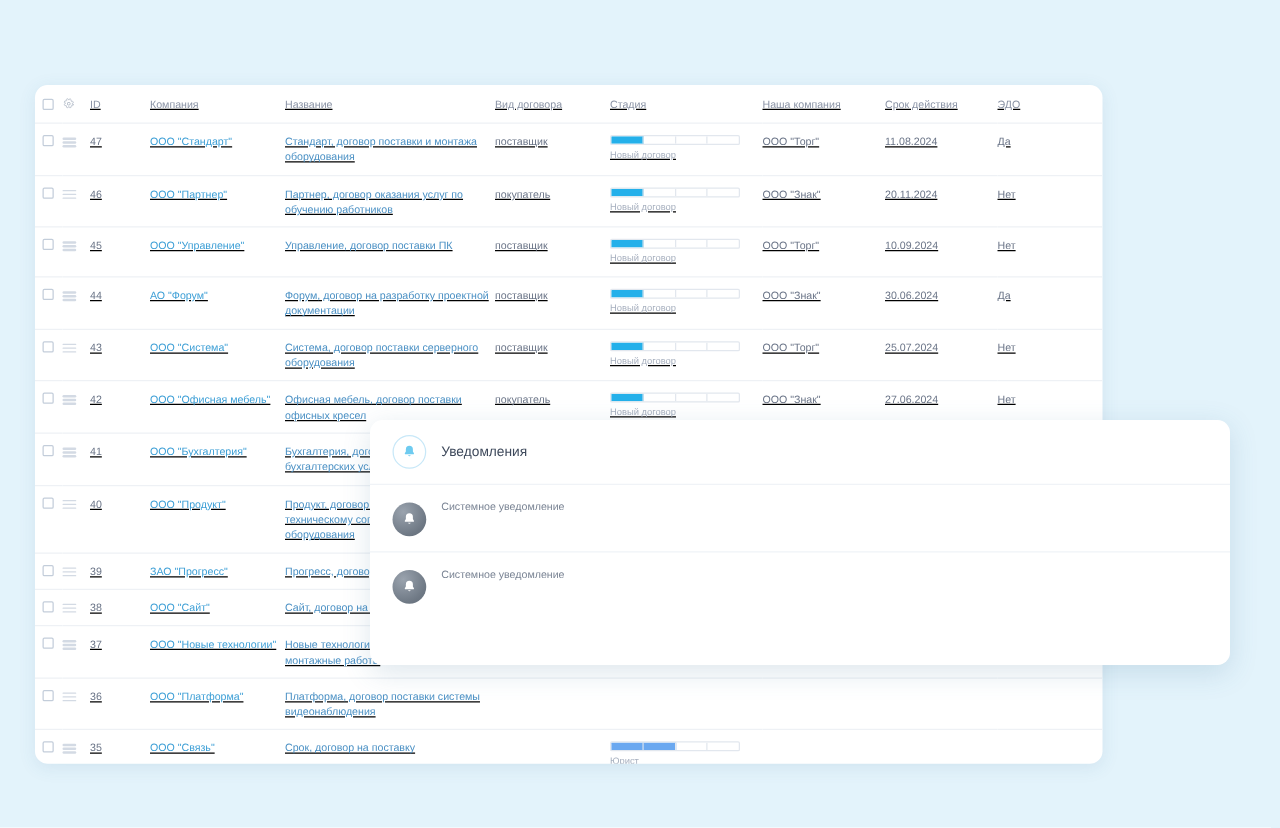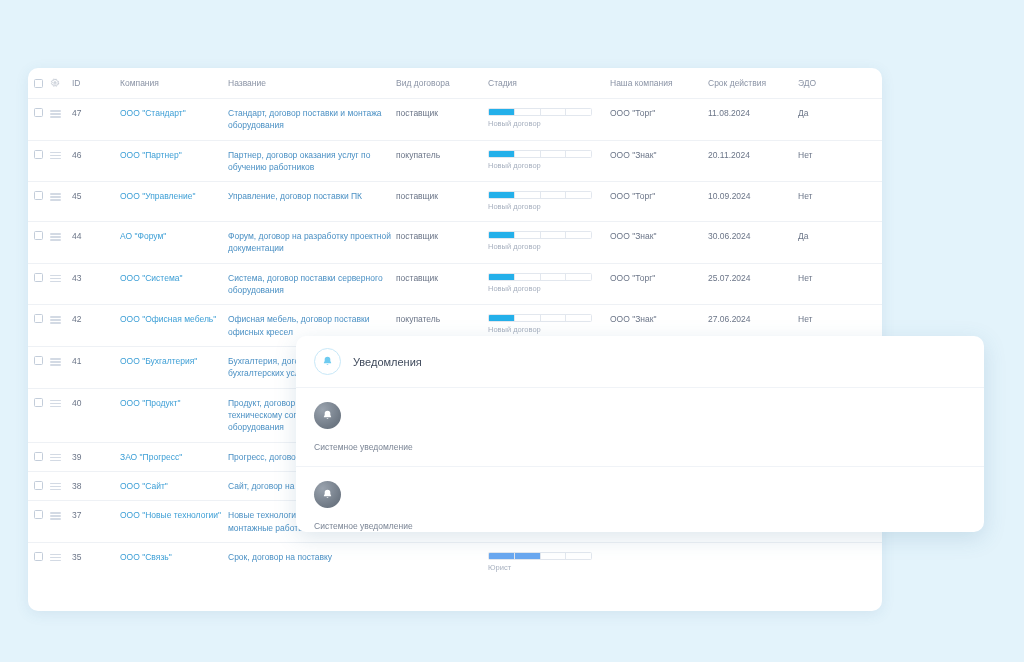--- a/index.html
+++ b/index.html
@@ -23,20 +23,21 @@
     background: #ffffff;
     border-radius: 10px;
     box-shadow: 0 3px 14px rgba(60,110,150,0.10);
     overflow: hidden;
   }
 
   table.grid {
     width: 100%;
     border-collapse: collapse;
     table-layout: fixed;
+    text-decoration: underline;
   }
 
   table.grid col.c-chk   { width: 22px; }
   table.grid col.c-grip  { width: 22px; }
   table.grid col.c-id    { width: 48px; }
   table.grid col.c-comp  { width: 108px; }
   table.grid col.c-name  { width: 168px; }
   table.grid col.c-kind  { width: 92px; }
   table.grid col.c-stage { width: 122px; }
   table.grid col.c-our   { width: 98px; }
@@ -154,21 +155,20 @@
     font-size: 11px;
     color: #3f4a5c;
   }
 
   .notif-item {
     display: flex;
     align-items: flex-start;
     gap: 12px;
     padding: 11px 16px 12px 18px;
     border-bottom: 1px solid #f0f3f7;
-    flex-direction: column;
   }
   .notif-item:last-child { border-bottom: none; }
   .bell-solid {
     width: 27px; height: 27px;
     border-radius: 50%;
     background: radial-gradient(circle at 32% 28%, #9aa3ae 0%, #6e7884 70%, #626c78 100%);
     display: flex; align-items: center; justify-content: center;
     flex: 0 0 auto;
     margin-top: 3px;
   }
@@ -520,20 +520,40 @@
           <td class="pad-l">
             <span class="cbx"></span>
           </td>
           <td>
             <span class="grip">
               <i></i>
               <i></i>
               <i></i>
             </span>
           </td>
+          <td class="cell-id">36</td>
+          <td class="cell-company">ООО "Платформа"</td>
+          <td class="cell-name">Платформа, договор поставки системы видеонаблюдения</td>
+          <td class="cell-kind"></td>
+          <td></td>
+          <td class="cell-our"></td>
+          <td class="cell-term"></td>
+          <td class="cell-edo"></td>
+        </tr>
+        <tr>
+          <td class="pad-l">
+            <span class="cbx"></span>
+          </td>
+          <td>
+            <span class="grip">
+              <i></i>
+              <i></i>
+              <i></i>
+            </span>
+          </td>
           <td class="cell-id">35</td>
           <td class="cell-company">ООО "Связь"</td>
           <td class="cell-name">Срок, договор на поставку</td>
           <td class="cell-kind"></td>
           <td>
             <div class="stage">
               <div class="segbar">
                 <div class="seg f-law"></div>
                 <div class="seg f-law"></div>
                 <div class="seg"></div>

